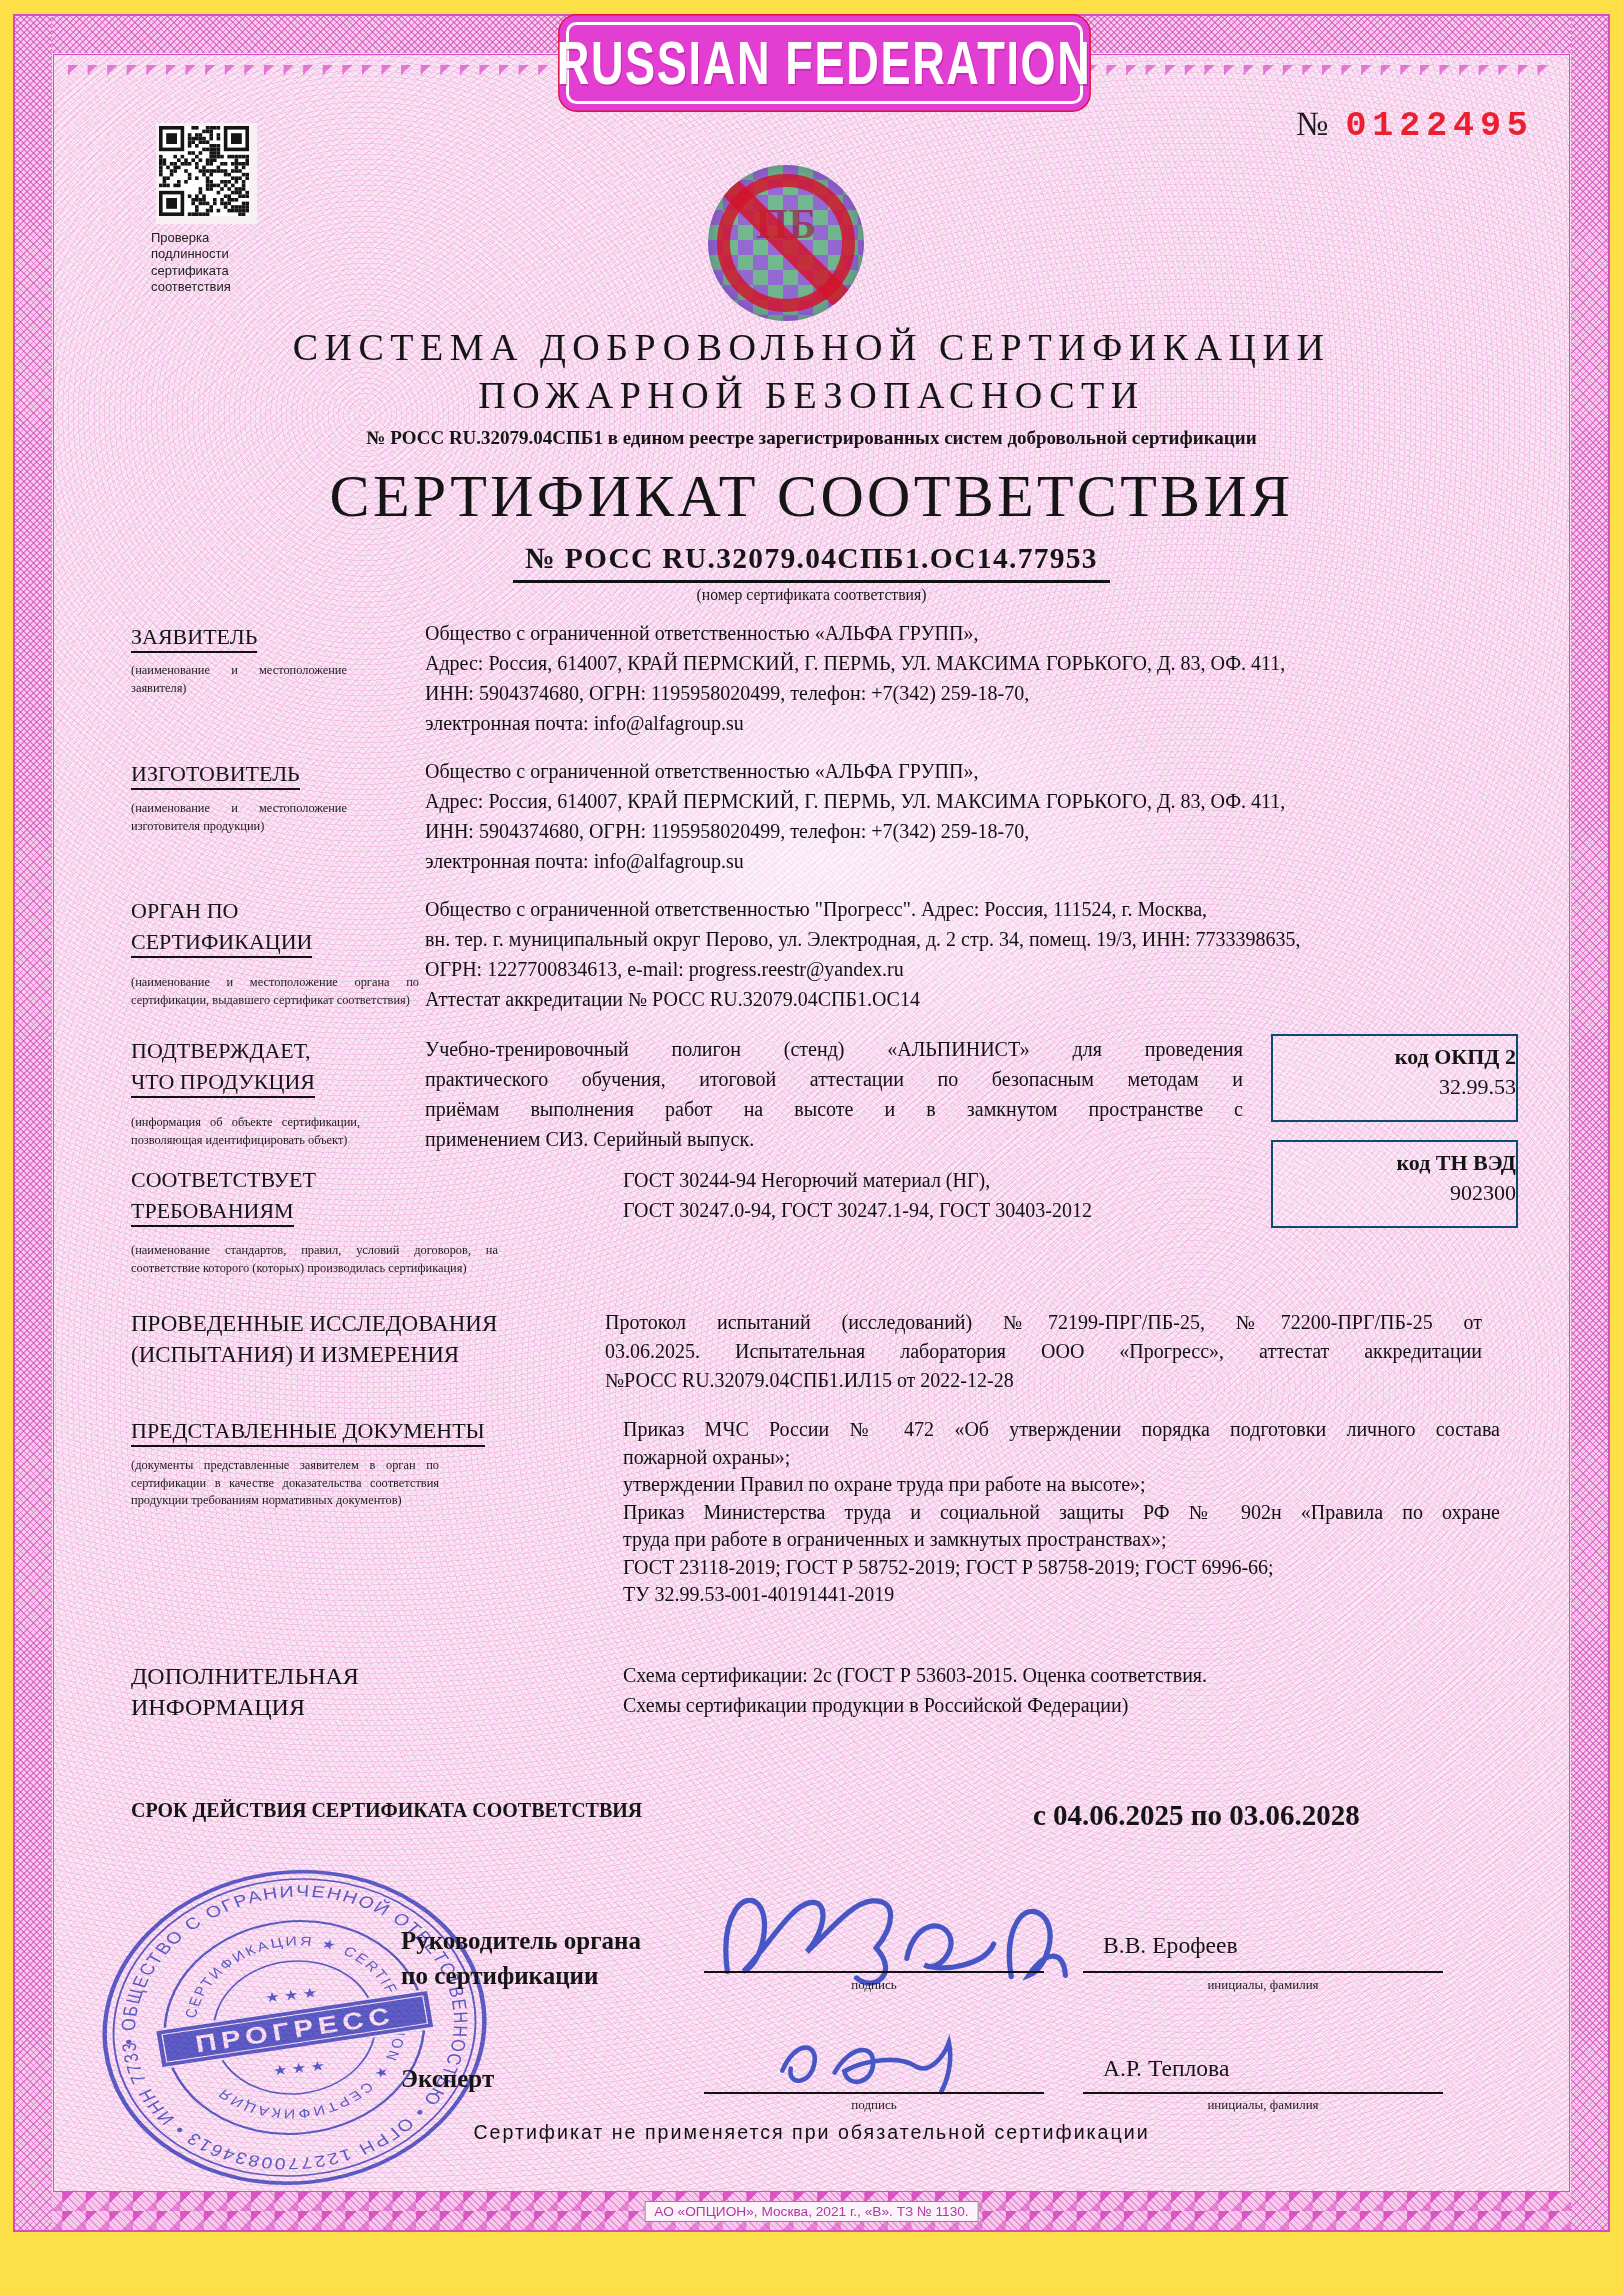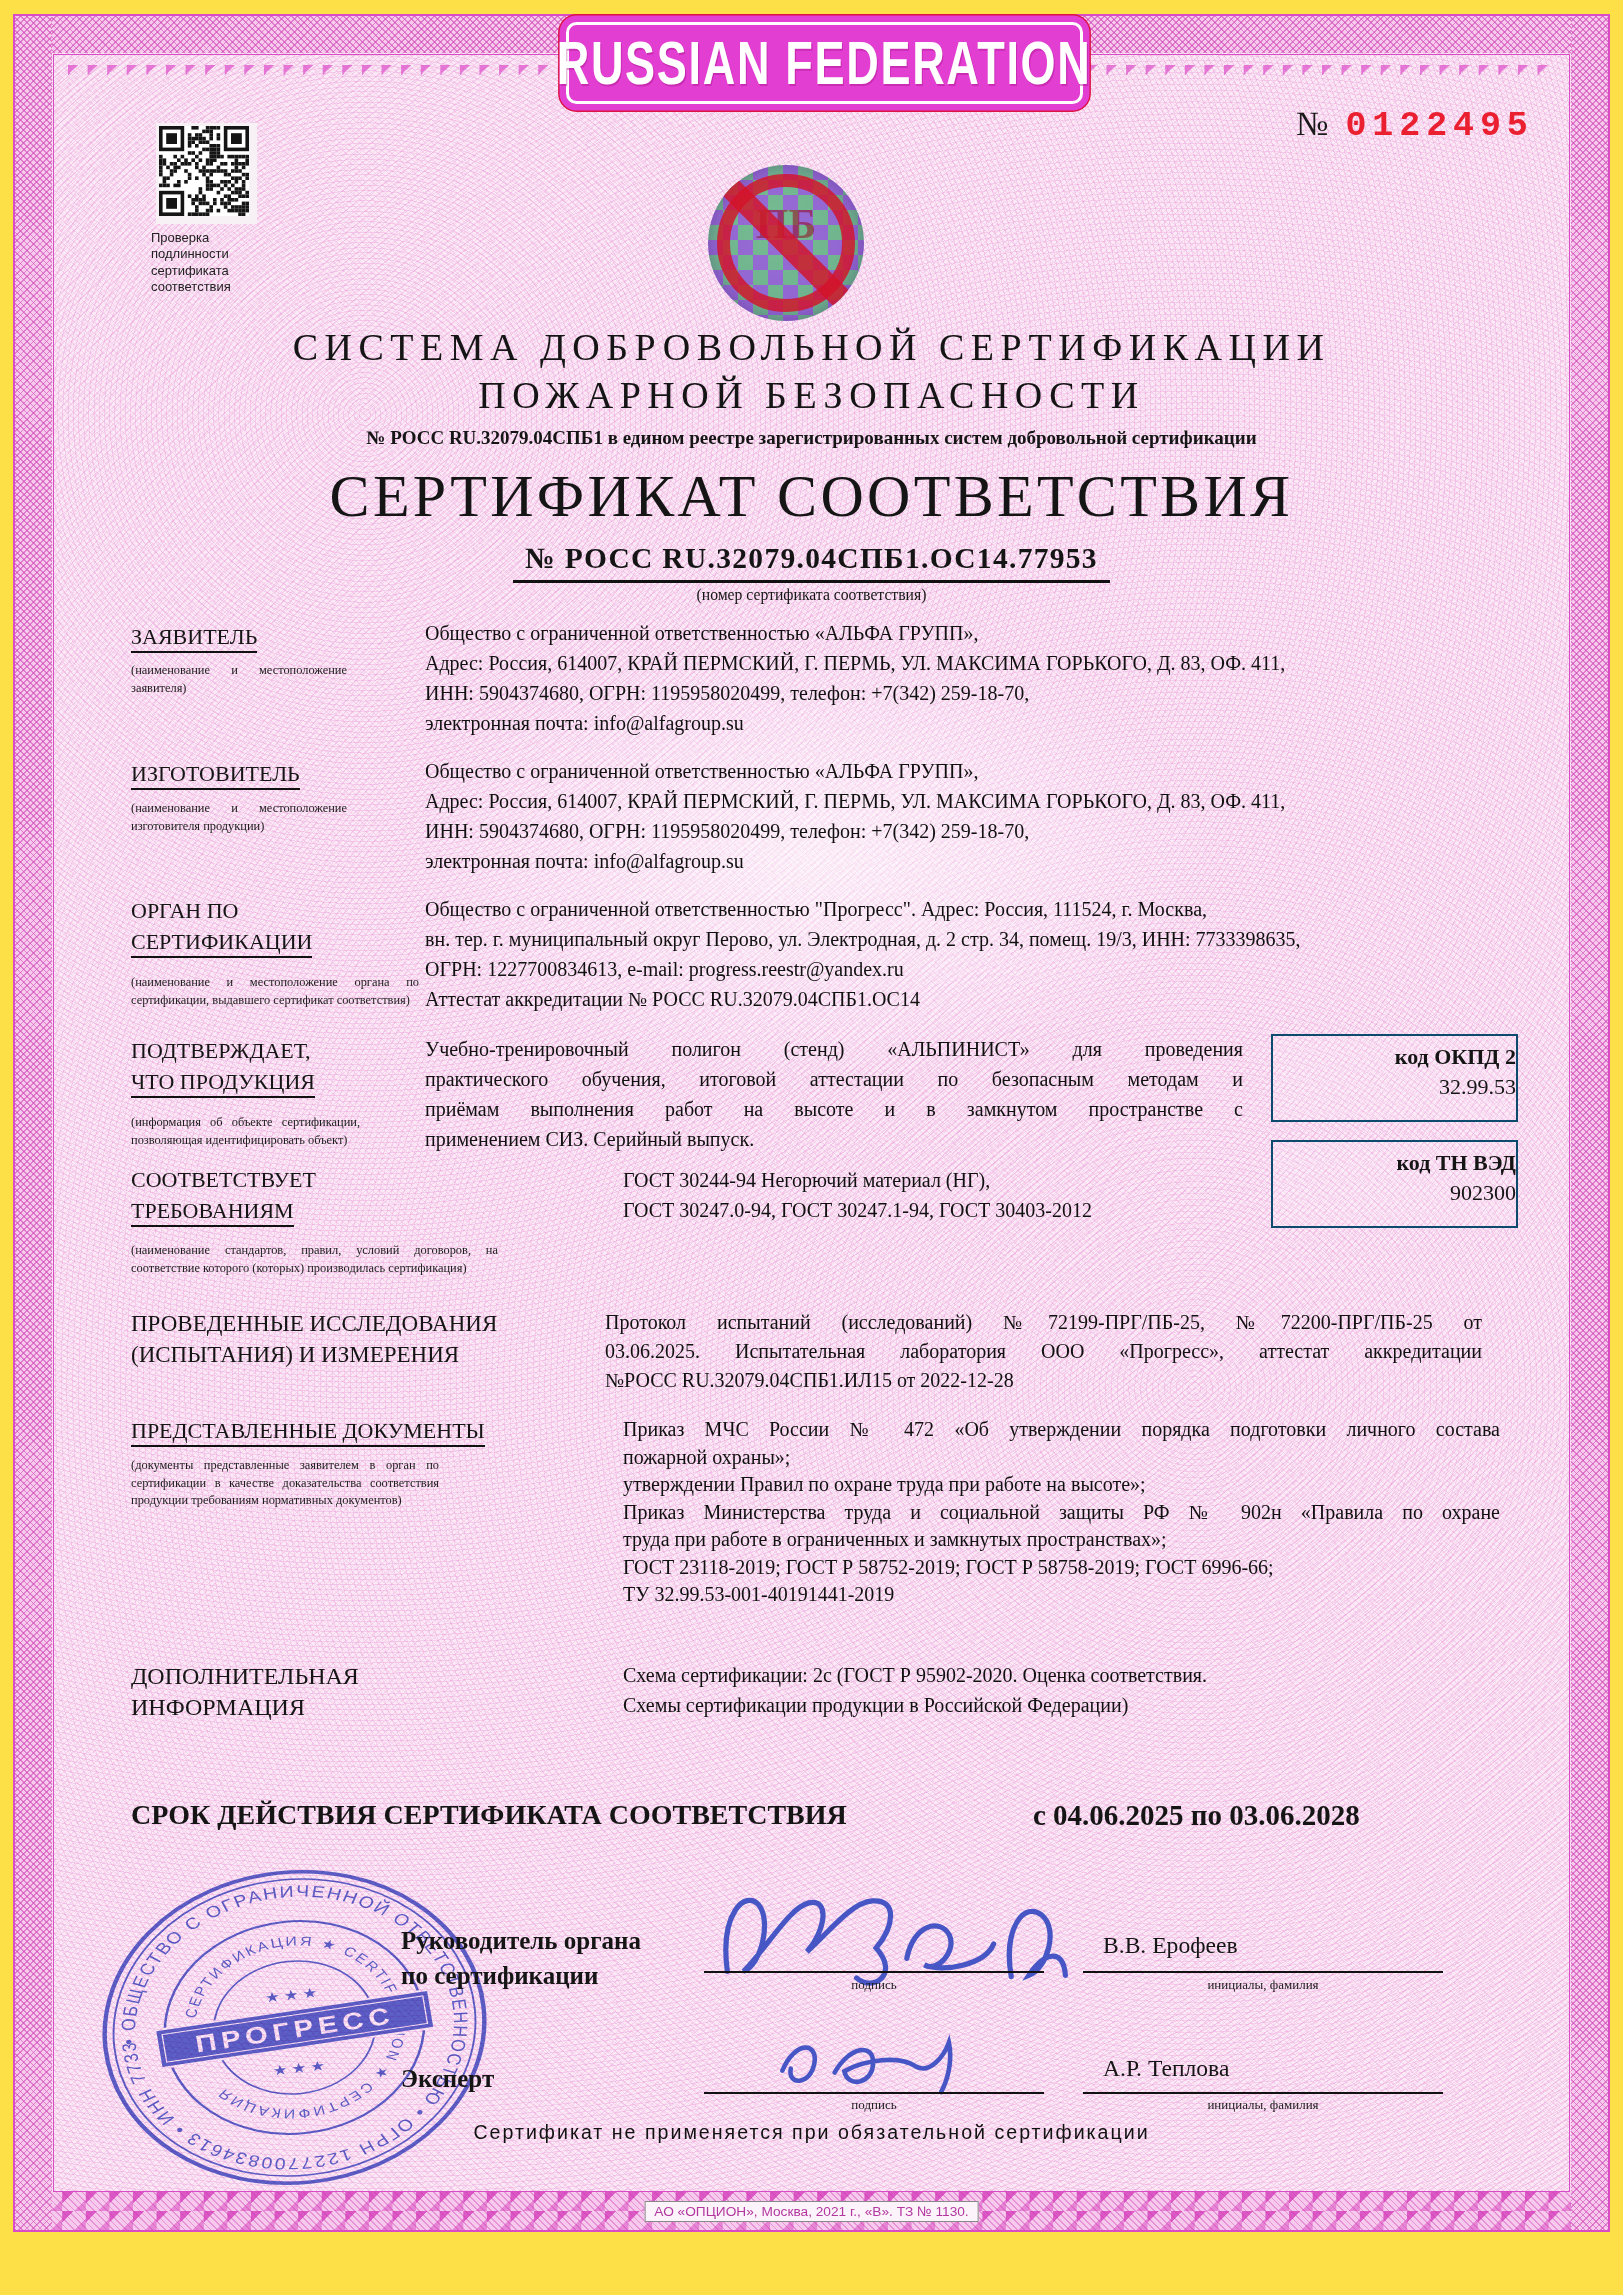--- a/index.html
+++ b/index.html
@@ -71,21 +71,21 @@
   .lbl{position:absolute;font-weight:normal;font-size:22px;line-height:31px;}
   .lbl .u{border-bottom:2px solid #111;padding-bottom:2px;}
   .sub{position:absolute;font-size:12.4px;line-height:17.7px;color:#1c1c1c;text-align:justify;}
   .content{position:absolute;font-size:20px;line-height:30px;color:#101010;}
   .content .j{text-align:justify;text-align-last:justify;}
   .codebox{position:absolute;left:1271px;width:243px;height:84px;border:2px solid #0c4a6e;
     text-align:right;background:rgba(255,255,255,.12);}
   .codebox .cl{font-weight:bold;font-size:22px;margin-top:7.9px;}
   .codebox .cv{font-size:22px;margin-top:3.9px;}
   
-  .validity-label{position:absolute;left:131px;top:1799px;font-weight:bold;font-size:28px;}
+  .validity-label{position:absolute;left:131px;top:1799px;font-weight:bold;font-size:20px;}
   .validity-value{position:absolute;left:1033px;top:1799px;font-weight:bold;font-size:29px;}
   
   .stamp{position:absolute;left:98px;top:1867px;width:393px;height:321px;opacity:.82;
     transform:rotate(-6deg);mix-blend-mode:multiply;}
   
   .role{position:absolute;font-weight:bold;font-size:25px;line-height:35px;}
   .sigline{position:absolute;border-top:2px solid #111;}
   .sigcap{position:absolute;text-align:center;font-size:13px;color:#1c1c1c;}
   .signame{position:absolute;font-size:23.6px;}
   .scribble{position:absolute;}
@@ -441,21 +441,21 @@
     <div>труда при работе в ограниченных и замкнутых пространствах»;</div>
     <div>ГОСТ 23118-2019; ГОСТ Р 58752-2019; ГОСТ Р 58758-2019; ГОСТ 6996-66;</div>
     <div>ТУ 32.99.53-001-40191441-2019</div>
   </div>
 
   <div class="lbl" style="left:131px;top:1661px;font-size:24px;">
     <div>ДОПОЛНИТЕЛЬНАЯ</div>
     <div>ИНФОРМАЦИЯ</div>
   </div>
   <div class="content" style="left:623px;top:1660px;width:877px;">
-    <div>Схема сертификации: 2с (ГОСТ Р 95902-2020. Оценка соответствия.</div>
+    <div>Схема сертификации: 2с (ГОСТ Р 53603-2015. Оценка соответствия.</div>
     <div>Схемы сертификации продукции в Российской Федерации)</div>
   </div>
 
   <div class="validity-label">СРОК ДЕЙСТВИЯ СЕРТИФИКАТА СООТВЕТСТВИЯ</div>
   <div class="validity-value">с 04.06.2025 по 03.06.2028</div>
 
   <svg class="stamp" viewBox="0 0 620 620" preserveAspectRatio="none">
     <defs>
       <path id="arcOut" d="M310,310 m-252,0 a252,252 0 1,1 504,0 a252,252 0 1,1 -504,0"></path>
       <path id="arcIn" d="M310,310 m-158,0 a158,158 0 1,1 316,0 a158,158 0 1,1 -316,0"></path>

